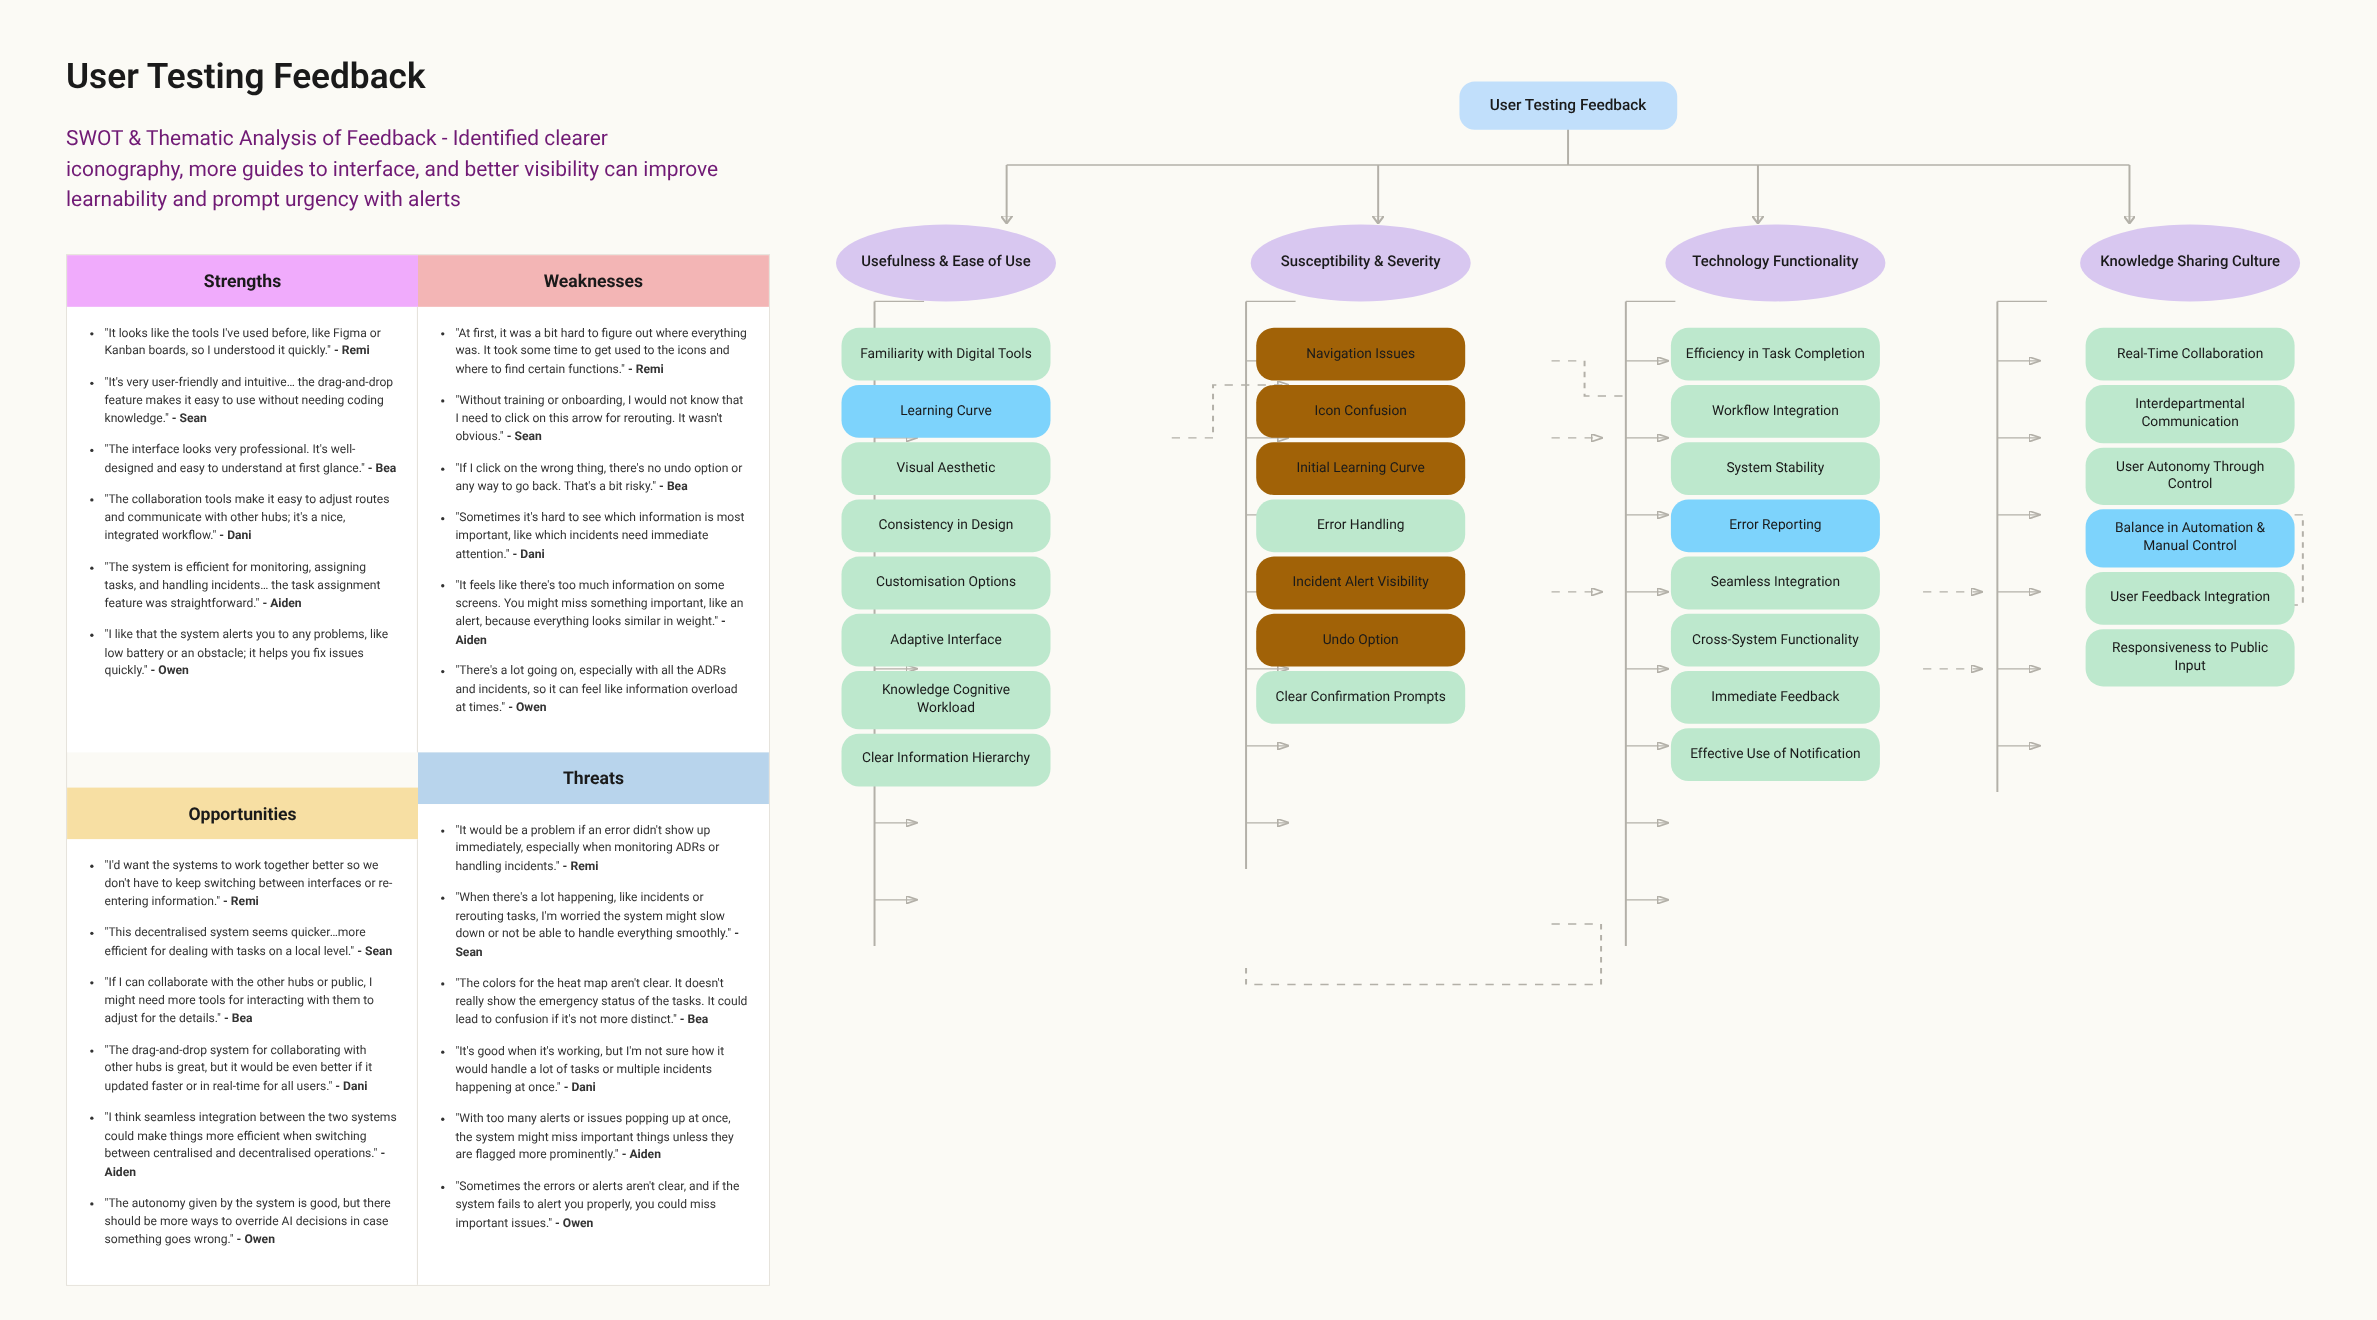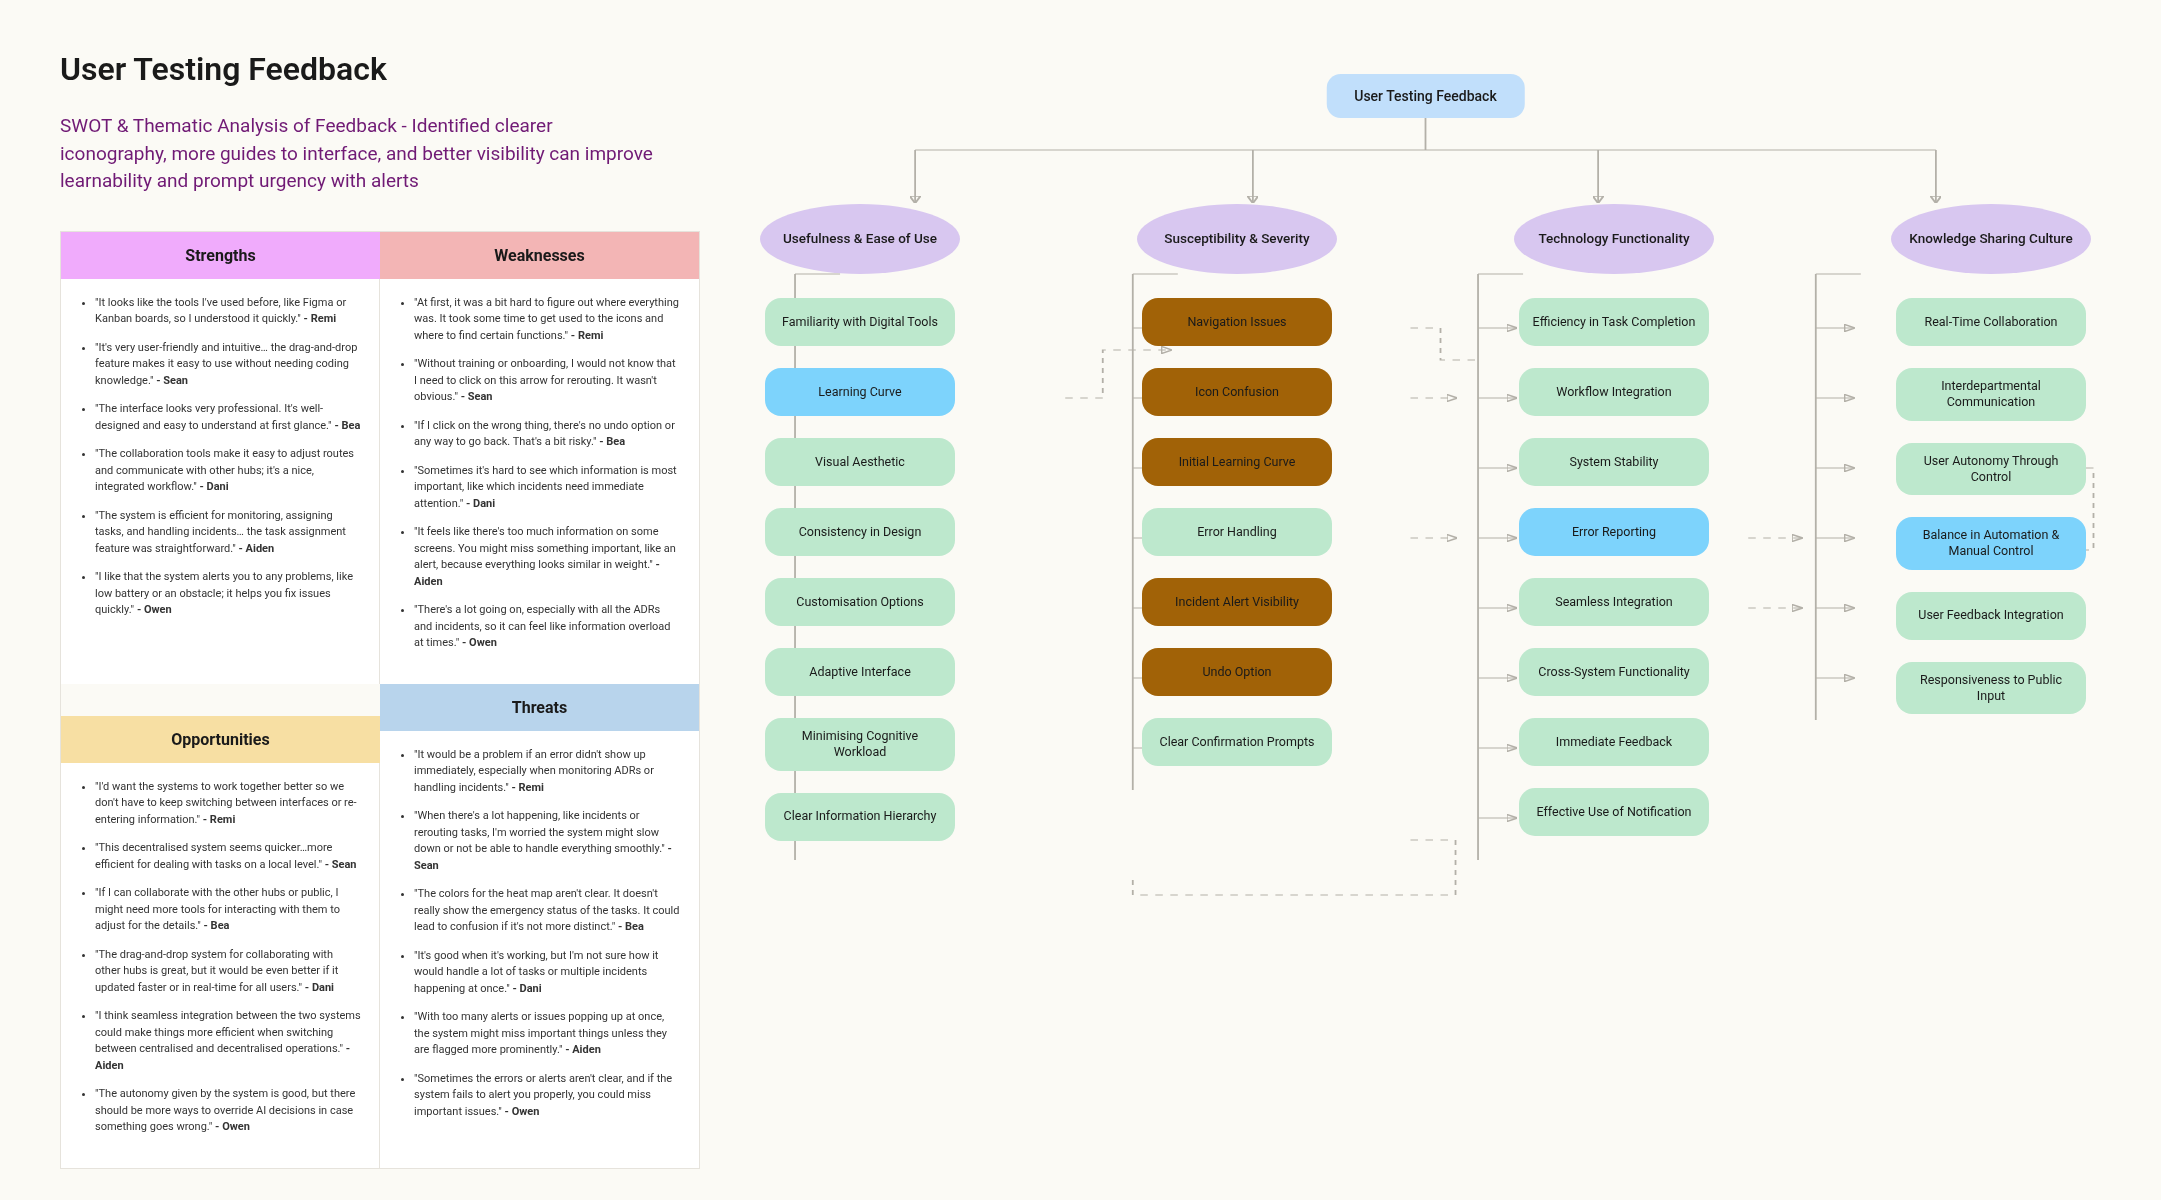--- a/index.html
+++ b/index.html
@@ -22,21 +22,21 @@
   .swot-body .author{font-weight:700;}
   .swot-cell.s .swot-body,.swot-cell.o .swot-body{border-right:1px solid #e6e3dc;}
   .swot-cell.s .swot-body,.swot-cell.w .swot-body{border-bottom:0;}
 
   
   .diagram{position:relative;width:100%;min-height:860px;}
   .root-node{position:absolute;top:24px;left:50%;transform:translateX(-50%);background:#c1dffb;border-radius:14px;padding:14px 28px;font-size:14px;font-weight:500;text-align:center;}
   .cat-row{position:absolute;top:154px;left:0;right:0;display:flex;justify-content:space-between;padding:0 10px;}
   .cat-node{background:#d8c7f0;width:200px;height:70px;border-radius:50%;display:flex;align-items:center;justify-content:center;text-align:center;font-size:13.5px;font-weight:500;line-height:1.3;padding:6px 14px;}
   .cols{position:absolute;top:248px;left:0;right:0;display:flex;justify-content:space-between;padding:0 10px;}
-  .col{width:200px;display:flex;flex-direction:column;gap:22px;align-items:center;}
+  .col{width:200px;display:flex;flex-direction:column;gap:4px;align-items:center;}
   .theme-node{width:190px;min-height:48px;border-radius:16px;display:flex;align-items:center;justify-content:center;text-align:center;font-size:12.5px;font-weight:400;padding:10px 12px;line-height:1.3;}
   .theme-green{background:#bde8cd;}
   .theme-orange{background:#7dd3fc;}
   .theme-pink{background:#a16207;}
   svg.wires{position:absolute;top:0;left:0;width:100%;height:100%;pointer-events:none;}
   svg.wires path,svg.wires line{stroke:#b3b0a8;stroke-width:1.2;fill:none;}
   svg.wires path.dash,svg.wires line.dash{stroke-dasharray:5 5;}
   .arrowhead{fill:#b3b0a8;}
 </style>
 </head>
@@ -183,21 +183,21 @@
           <div class="cat-node">Knowledge Sharing Culture</div>
         </div>
       <div class="cols" id="cols">
           <div class="col">
             <div class="theme-node theme-green">Familiarity with Digital Tools</div>
             <div class="theme-node theme-orange">Learning Curve</div>
             <div class="theme-node theme-green">Visual Aesthetic</div>
             <div class="theme-node theme-green">Consistency in Design</div>
             <div class="theme-node theme-green">Customisation Options</div>
             <div class="theme-node theme-green">Adaptive Interface</div>
-            <div class="theme-node theme-green">Minimising Cognitive Workload</div>
+            <div class="theme-node theme-green">Knowledge Cognitive Workload</div>
             <div class="theme-node theme-green">Clear Information Hierarchy</div>
           </div>
           <div class="col">
             <div class="theme-node theme-pink">Navigation Issues</div>
             <div class="theme-node theme-pink">Icon Confusion</div>
             <div class="theme-node theme-pink">Initial Learning Curve</div>
             <div class="theme-node theme-green">Error Handling</div>
             <div class="theme-node theme-pink">Incident Alert Visibility</div>
             <div class="theme-node theme-pink">Undo Option</div>
             <div class="theme-node theme-green">Clear Confirmation Prompts</div>

